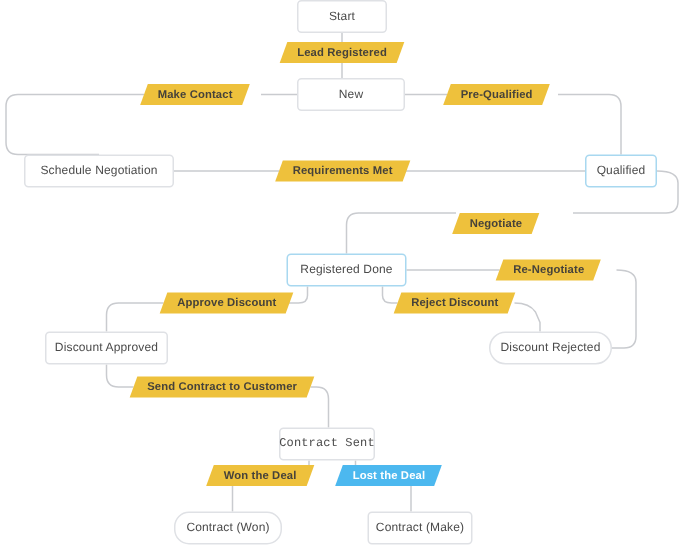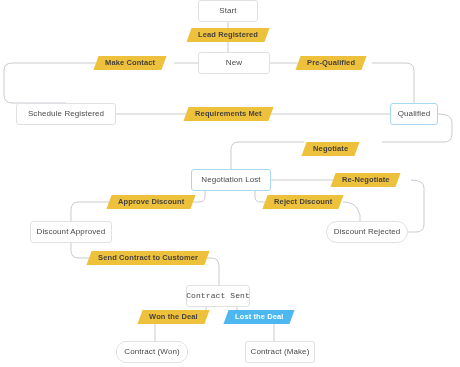--- a/index.html
+++ b/index.html
@@ -101,27 +101,27 @@
     </svg>
 
   <div id="node-layer">
       <div class="node" style="left: 198px; top: 0px; width: 60px; height: 22px; text-align: center;">
         <span>Start</span>
       </div>
       <div class="node" style="left: 198px; top: 52px; width: 72px; height: 22px;">
         <span>New</span>
       </div>
       <div class="node" style="left: 16px; top: 103px; width: 100px; height: 22px;">
-        <span>Schedule Registered</span>
+        <span>Schedule Negotiation</span>
       </div>
       <div class="node active" style="left: 390px; top: 103px; width: 48px; height: 22px;">
         <span>Qualified</span>
       </div>
       <div class="node active" style="left: 191px; top: 169px; width: 80px; height: 22px;">
-        <span>Negotiation Lost</span>
+        <span>Registered Done</span>
       </div>
       <div class="node" style="left: 30px; top: 221px; width: 82px; height: 22px;">
         <span>Discount Approved</span>
       </div>
       <div class="node" style="left: 326px; top: 221px; width: 82px; height: 22px; border-radius: 11px;">
         <span>Discount Rejected</span>
       </div>
       <div class="node" style="left: 186px; top: 285px; width: 64px; height: 22px; font-family: Liberation Mono, monospace;">
         <span>Contract Sent</span>
       </div>

